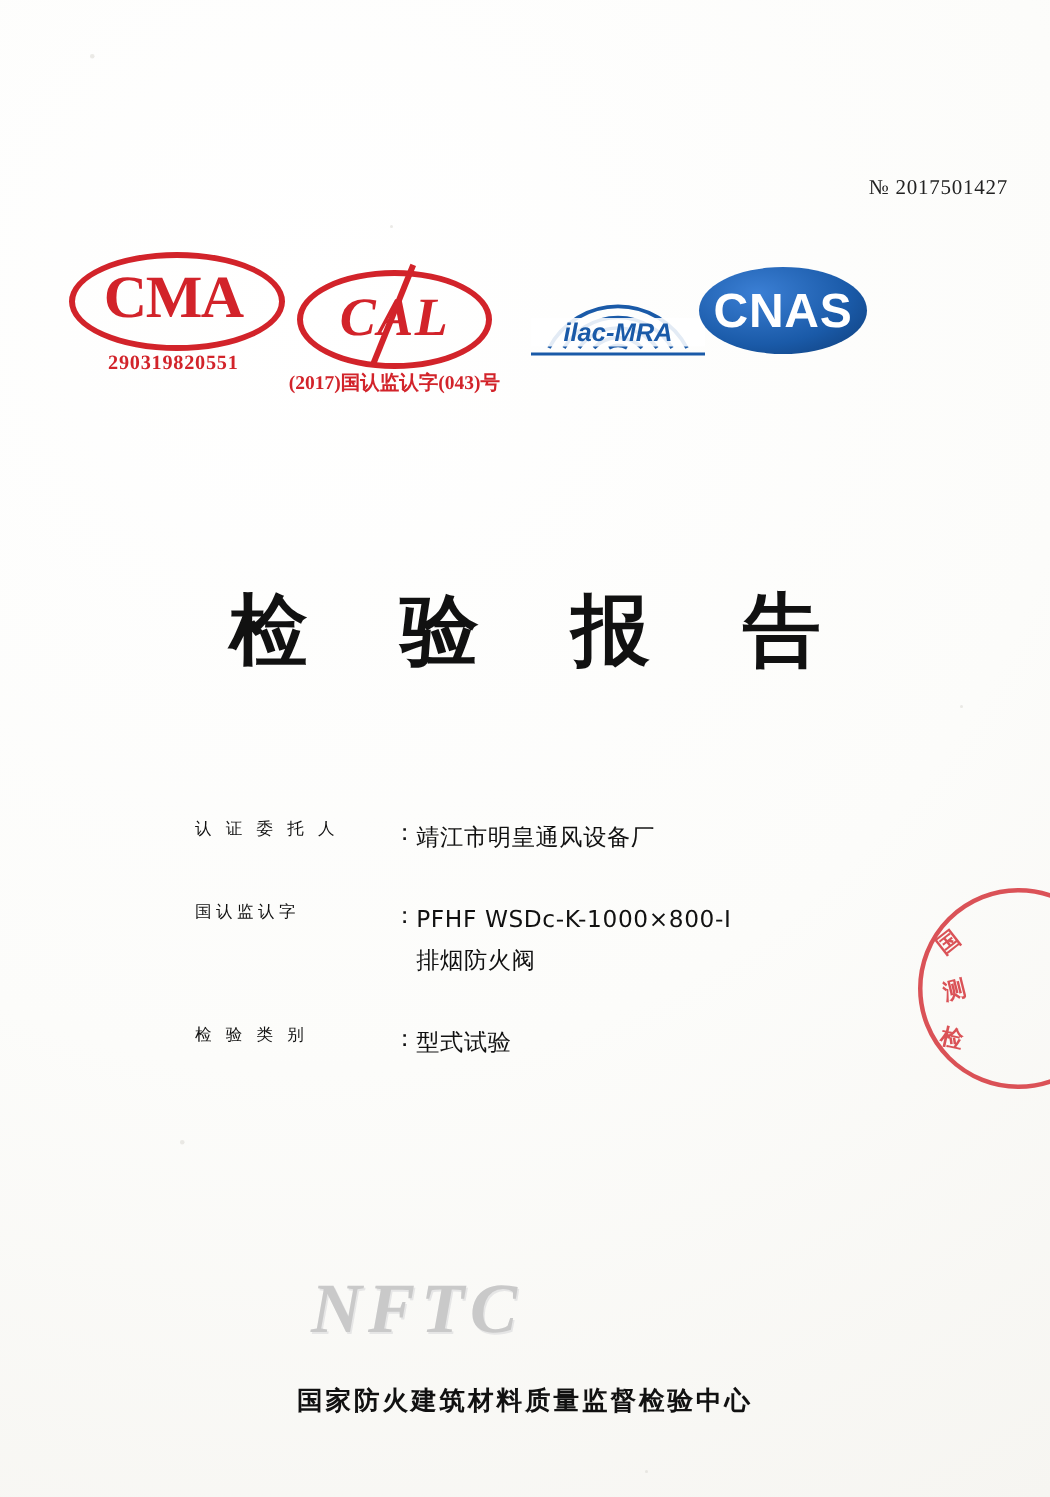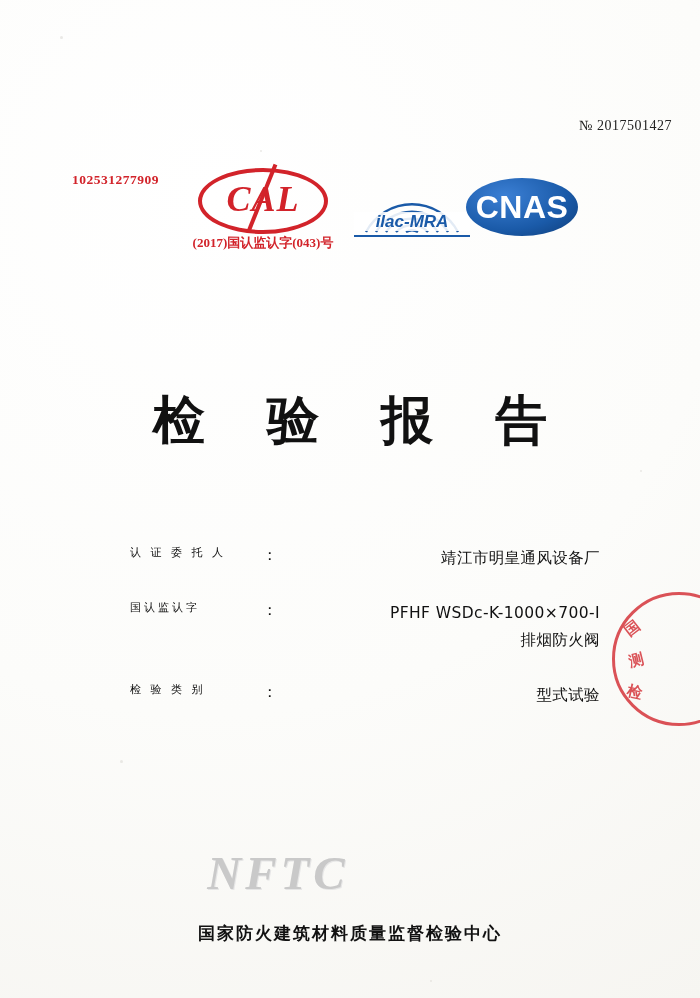--- a/index.html
+++ b/index.html
@@ -88,21 +88,21 @@
     font-weight: bold;
     color: #d2232a;
     font-family: "Liberation Serif", serif;
     letter-spacing: .5px;
   }
 
   
   .cal {
     position: absolute;
     left: 178px;
-    top: 8px;
+    top: 20px;
     width: 170px;
     text-align: center;
   }
   .cal-mark {
     width: 130px;
     height: 62px;
     margin: 0 auto;
     position: relative;
   }
   .cal-ell {
@@ -231,21 +231,20 @@
     flex: 0 0 14px;
     font-family: "DejaVu Sans", sans-serif;
     font-size: 15.5px;
   }
   .field-value {
     flex: 1;
     font-family: "DejaVu Sans", sans-serif;
     font-size: 15.5px;
     line-height: 27px;
     letter-spacing: .4px;
-    text-align: right;
   }
   .field-value .line2 { display: block; }
 
   
   .seal {
     position: absolute;
     right: -46px;
     top: 592px;
     width: 128px;
     height: 128px;
@@ -302,21 +301,25 @@
   <div class="speck" style="left:260px;top:150px;width:2px;height:2px;"></div>
   <div class="speck" style="left:640px;top:470px;width:2px;height:2px;"></div>
   <div class="speck" style="left:120px;top:760px;width:3px;height:3px;"></div>
   <div class="speck" style="left:430px;top:980px;width:2px;height:2px;"></div>
 
   <div class="serial">№ 2017501427</div>
 
   <div class="logos">
 
     <div class="cma">
-      <div class="cma-num">102531277909</div>
+      <div class="cma-mark">
+        <div class="cma-ell"></div>
+        <div class="cma-txt">CMA</div>
+      </div>
+      <div class="cma-num">290319820551</div>
     </div>
 
     <div class="cal">
       <div class="cal-mark">
         <div class="cal-ell"></div>
         <div class="cal-txt">CAL</div>
         <div class="cal-slash"></div>
       </div>
       <div class="cal-num">(2017)国认监认字(043)号</div>
     </div>
@@ -349,21 +352,21 @@
     <div class="field-row">
       <div class="field-label">认 证 委 托 人</div>
       <div class="field-colon">：</div>
       <div class="field-value">靖江市明皇通风设备厂</div>
     </div>
 
     <div class="field-row">
       <div class="field-label">国认监认字</div>
       <div class="field-colon">：</div>
       <div class="field-value">
-        <span>PFHF  WSDc-K-1000×700-Ⅰ</span>
+        <span>PFHF  WSDc-K-1000×800-Ⅰ</span>
         <span class="line2">排烟防火阀</span>
       </div>
     </div>
 
     <div class="field-row">
       <div class="field-label">检 验 类 别</div>
       <div class="field-colon">：</div>
       <div class="field-value">型式试验</div>
     </div>
 

